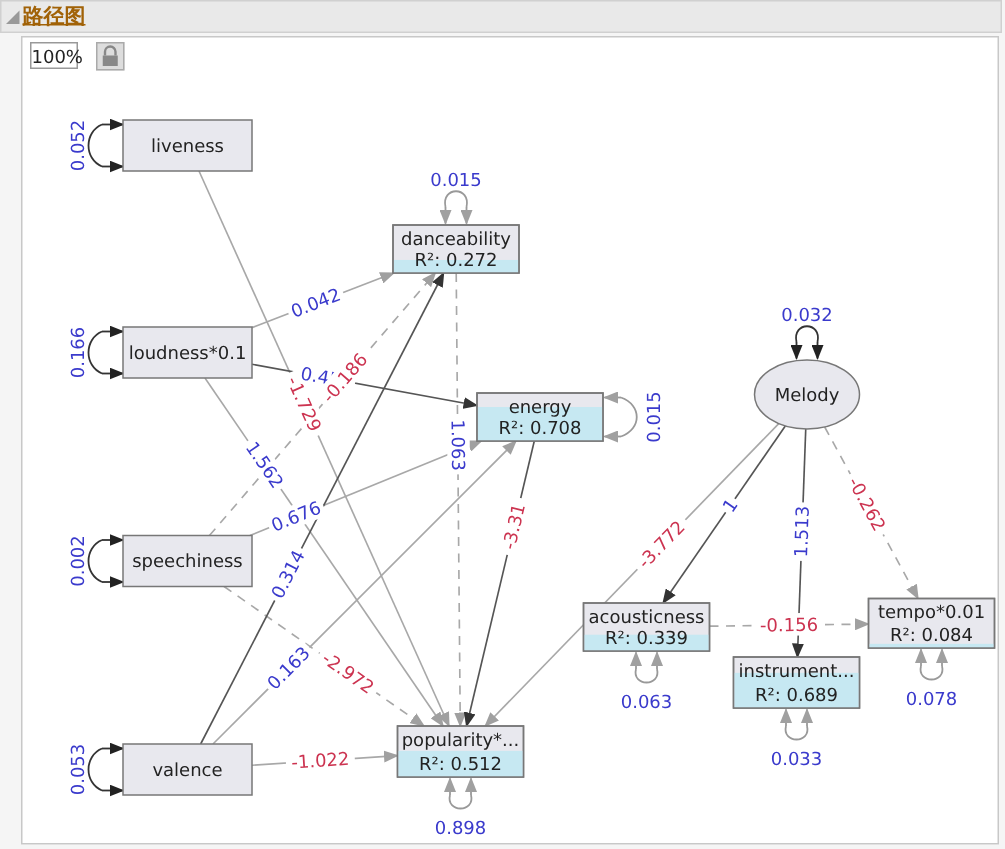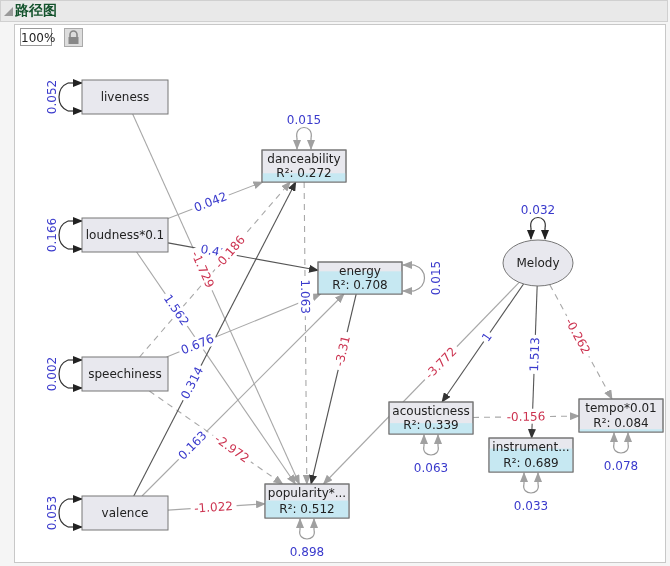--- a/index.html
+++ b/index.html
@@ -1,19 +1,19 @@
 <!DOCTYPE html>
 <html><head>
   <meta charset="utf-8">
   <style>
     html, body { margin: 0; padding: 0; }
     body { width: 670px; height: 566px; background: #f5f5f5; position: relative; overflow: hidden; font-family: "DejaVu Sans", sans-serif; }
     .header { position: absolute; left: 0; top: 0; width: 668px; height: 22px; background: #e9e9e9; border: 1px solid #d0d0d0; box-sizing: border-box; }
     .header .tri { position: absolute; left: 3px; top: 6px; width: 0; height: 0; border-left: 9px solid transparent; border-bottom: 9px solid #999; }
-    .header .title { position: absolute; left: 14px; top: 1px; font-size: 14px; font-weight: bold; color: #14532d; }
+    .header .title { position: absolute; left: 14px; top: 1px; font-size: 14px; font-weight: bold; color: #a16207; text-decoration: underline; }
     .frame { position: absolute; left: 14px; top: 24px; width: 652px; height: 539px; background: #fff; border: 1px solid #c8c8c8; box-sizing: border-box; }
     .zoombox { position: absolute; left: 20px; top: 28px; width: 32px; height: 18px; border: 1px solid #999; background: #fff; font-size: 12px; line-height: 18px; text-align: center; color: #222; box-sizing: border-box; }
     .lockbtn { position: absolute; left: 64px; top: 28px; width: 19px; height: 19px; background: #ddd; border: 1px solid #aaa; box-sizing: border-box; }
     svg.diagram { position: absolute; left: 0; top: 0; }
     .node-text { font-family: "DejaVu Sans", sans-serif; font-size: 12px; fill: #222; }
     .lbl { font-family: "DejaVu Sans", sans-serif; font-size: 12px; }
   </style>
 </head>
 <body>
 

